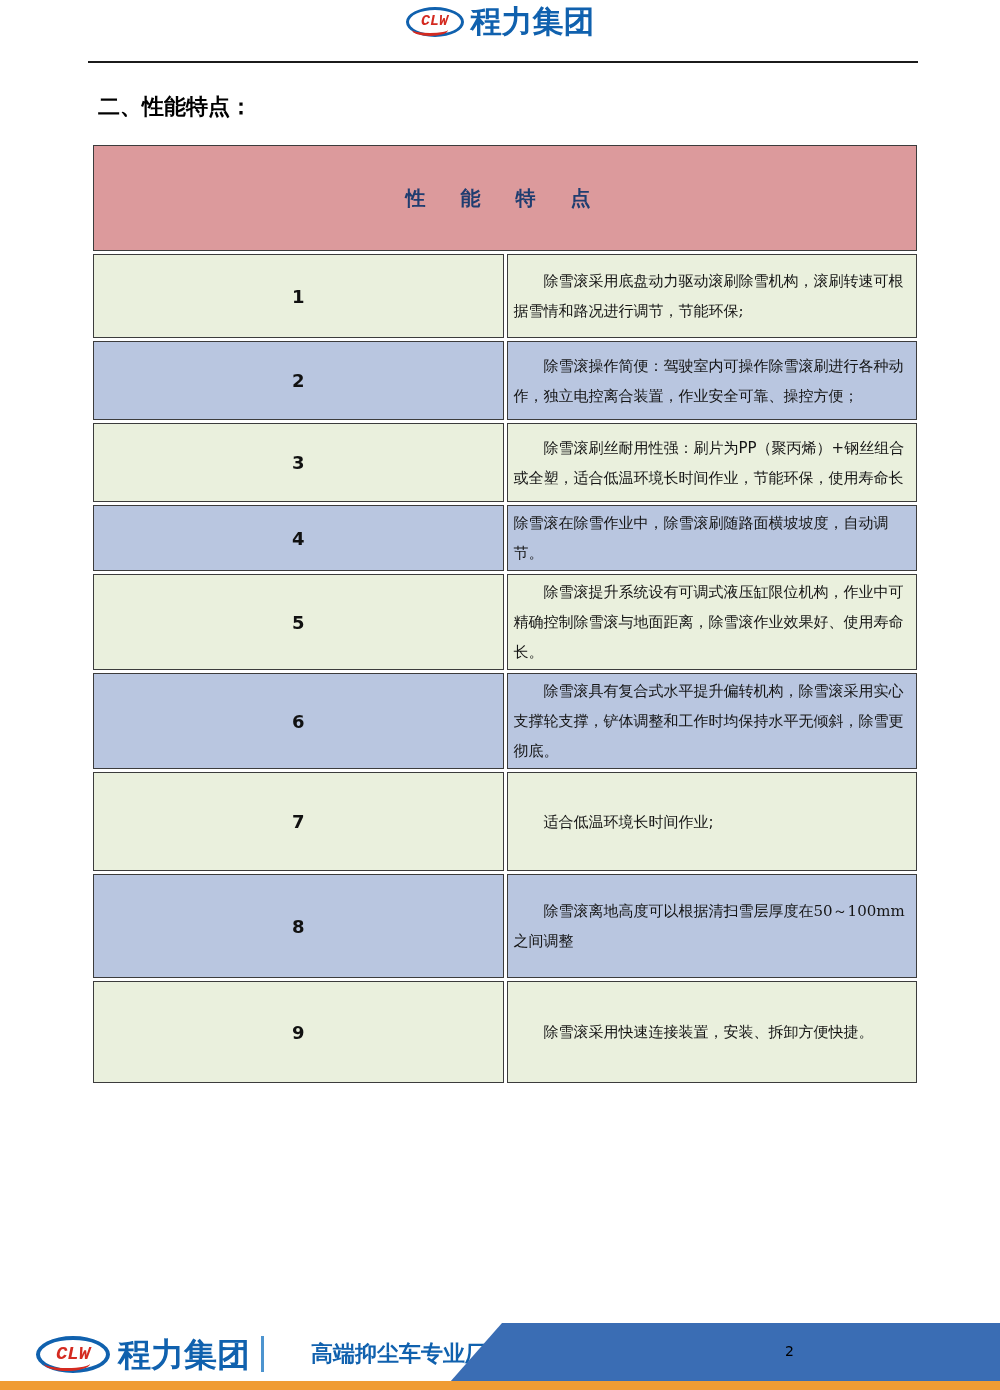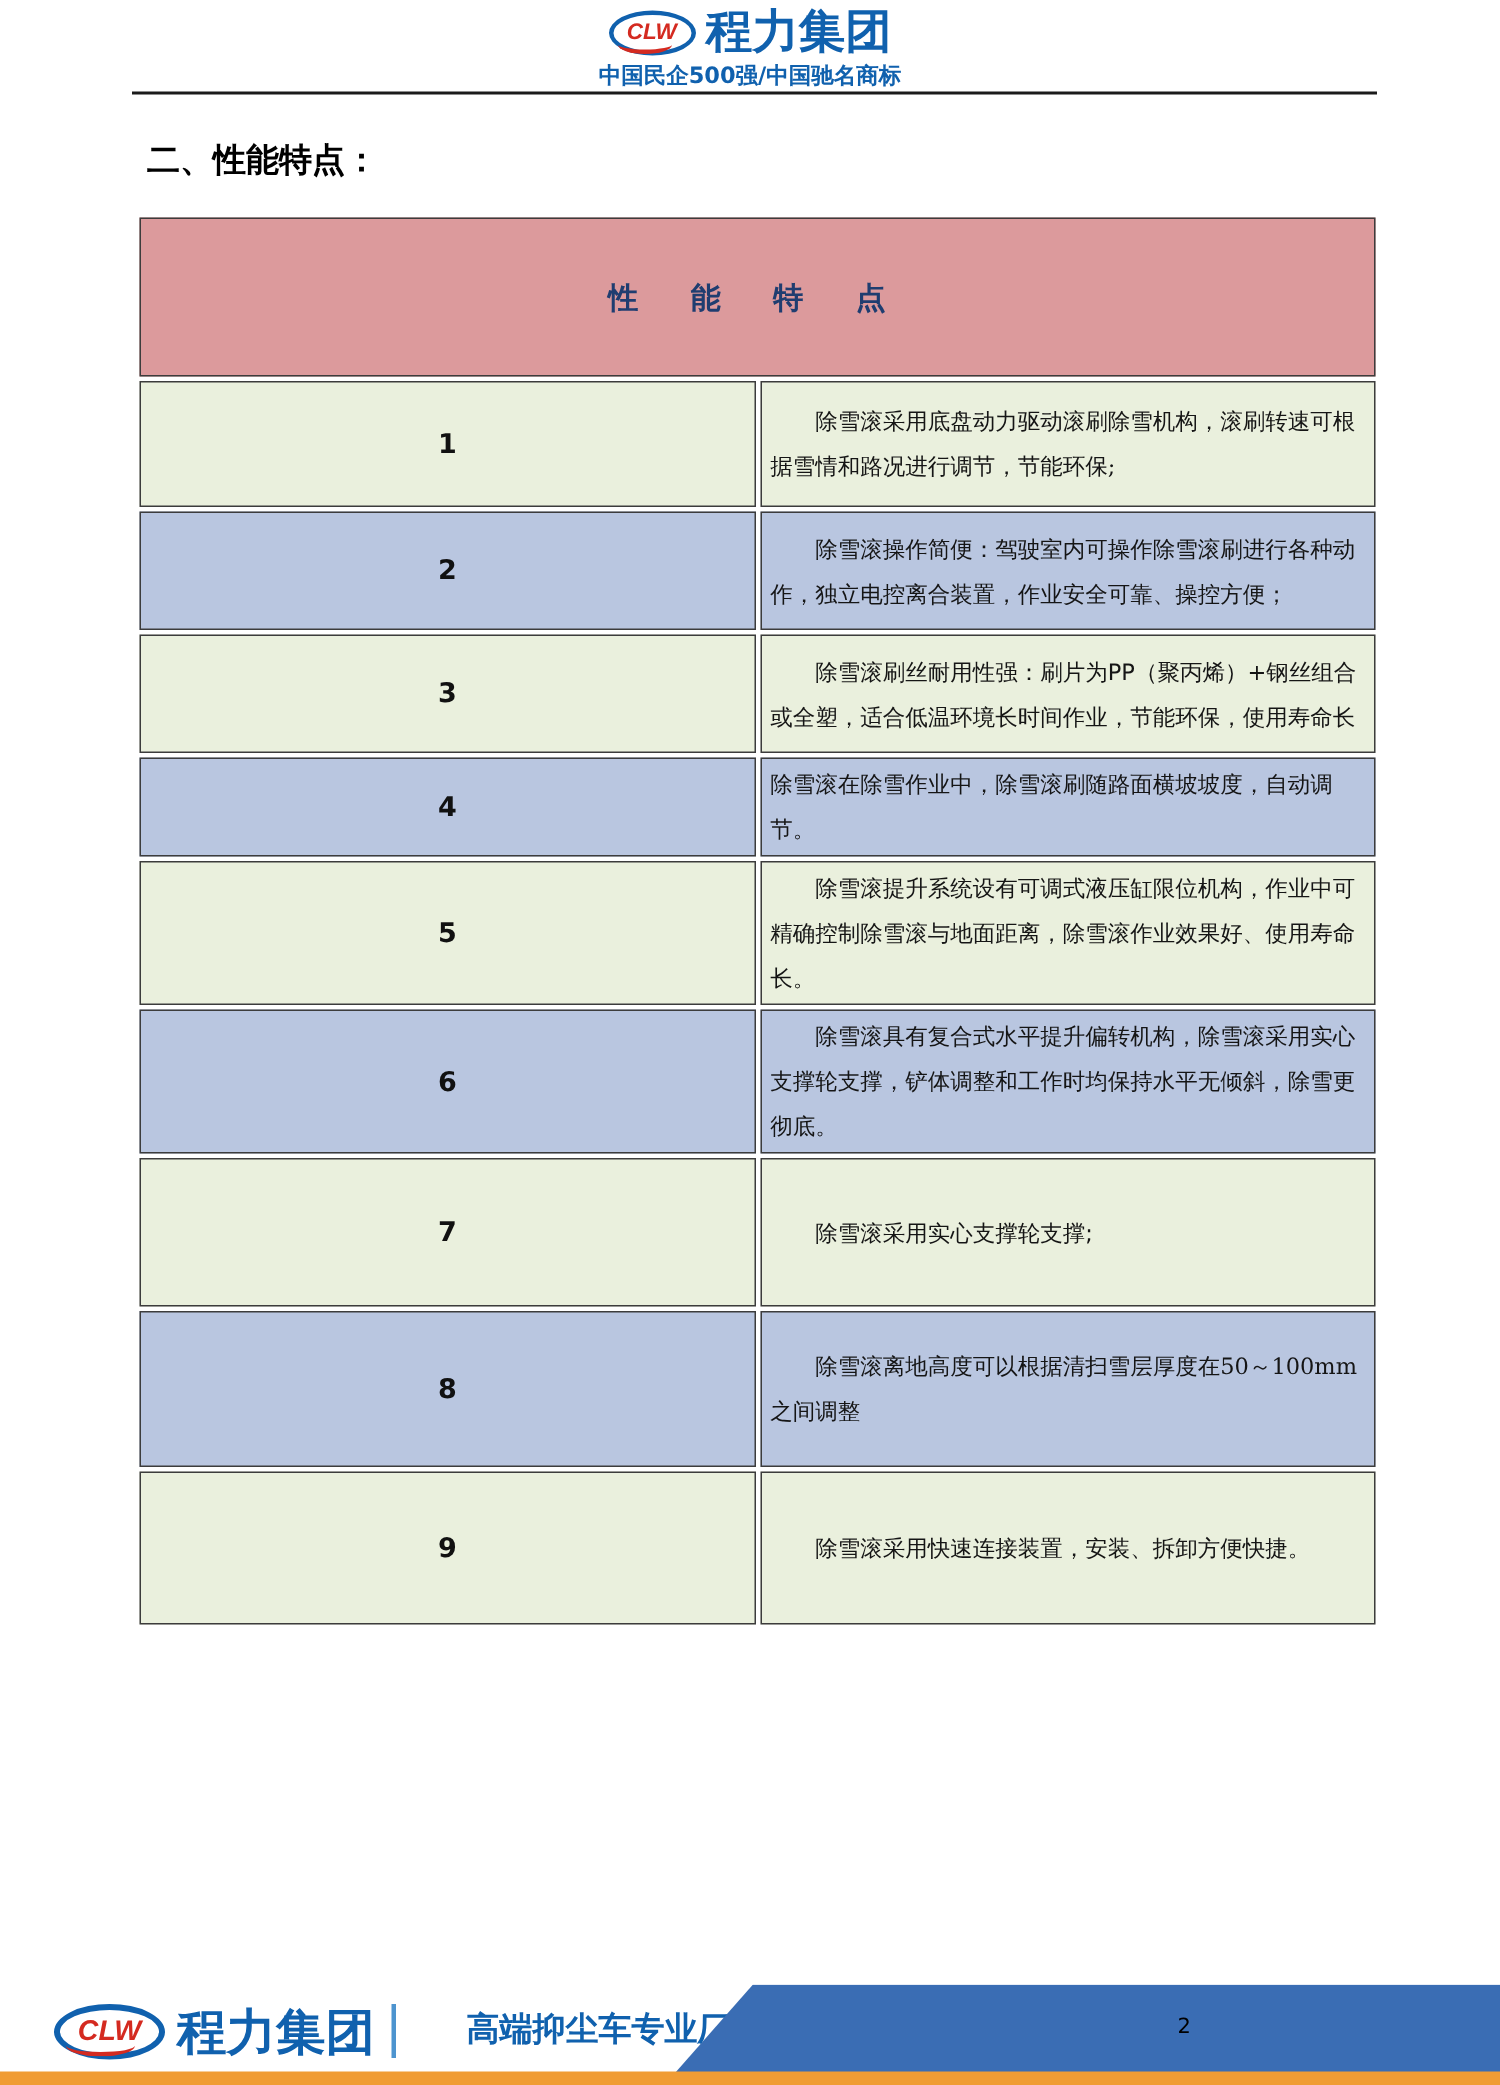--- a/index.html
+++ b/index.html
@@ -12,21 +12,21 @@
     position:relative; width:1000px; height:1390px; margin:0 auto;
     background:#ffffff; overflow:hidden;
     font-family:"DejaVu Sans", sans-serif; color:var(--ink);
   }
   
   .logo-row{position:absolute; top:6px; left:0; right:0;
     display:flex; justify-content:center; align-items:center; gap:7px;}
   .clw-oval{position:relative; display:inline-flex; justify-content:center; align-items:center;
     width:58px; height:30px; border:3px solid var(--brandBlue); border-radius:50%;
     box-sizing:border-box; background:#fff;}
-  .clw-oval .clw-txt{font-family:Liberation Sans, sans-serif; font-style:italic; font-weight:bold;
+  .clw-oval .clw-txt{font-family:Liberation Mono, monospace; font-style:italic; font-weight:bold;
     font-size:15px; color:var(--logoRed); letter-spacing:0px; line-height:1;}
   .clw-oval::after{content:""; position:absolute; left:6%; bottom:-2px; width:70%; height:40%;
     border-bottom:3px solid var(--logoRed); border-radius:50%;}
   .brand-big{font-size:31px; font-weight:bold; color:var(--brandBlue); line-height:1;}
   .tagline{position:absolute; top:41px; left:0; right:0; text-align:center;
     font-size:15px; font-weight:bold; color:var(--brandBlue);}
   .rule{position:absolute; top:61px; left:88px; width:830px; height:2px; background:#1b1b1b;}
   
   .heading{position:absolute; top:92px; left:98px; font-size:22px; font-weight:bold; color:#000;}
   
@@ -70,21 +70,20 @@
 <body>
 
 <div class="page">
 
   <div class="logo-row">
     <span class="clw-oval">
       <span class="clw-txt">CLW</span>
     </span>
     <span class="brand-big">程力集团</span>
   </div>
-  <div class="tagline">中国民企500强/中国驰名商标</div>
   <div class="rule"></div>
 
   <div class="heading">二、性能特点：</div>
 
   <table class="features">
     <thead>
       <tr>
         <th class="title-cell" colspan="2">性 能 特 点</th>
       </tr>
     </thead>
@@ -108,21 +107,21 @@
         <tr>
           <td class="num">5</td>
           <td class="txt">除雪滚提升系统设有可调式液压缸限位机构，作业中可精确控制除雪滚与地面距离，除雪滚作业效果好、使用寿命长。</td>
         </tr>
         <tr>
           <td class="num">6</td>
           <td class="txt">除雪滚具有复合式水平提升偏转机构，除雪滚采用实心支撑轮支撑，铲体调整和工作时均保持水平无倾斜，除雪更彻底。</td>
         </tr>
         <tr>
           <td class="num">7</td>
-          <td class="txt">除雪滚采用实心支撑轮支撑;</td>
+          <td class="txt">适合低温环境长时间作业;</td>
         </tr>
         <tr>
           <td class="num">8</td>
           <td class="txt">除雪滚离地高度可以根据清扫雪层厚度在50～100mm之间调整</td>
         </tr>
         <tr>
           <td class="num">9</td>
           <td class="txt">除雪滚采用快速连接装置，安装、拆卸方便快捷。</td>
         </tr>
       </tbody>

